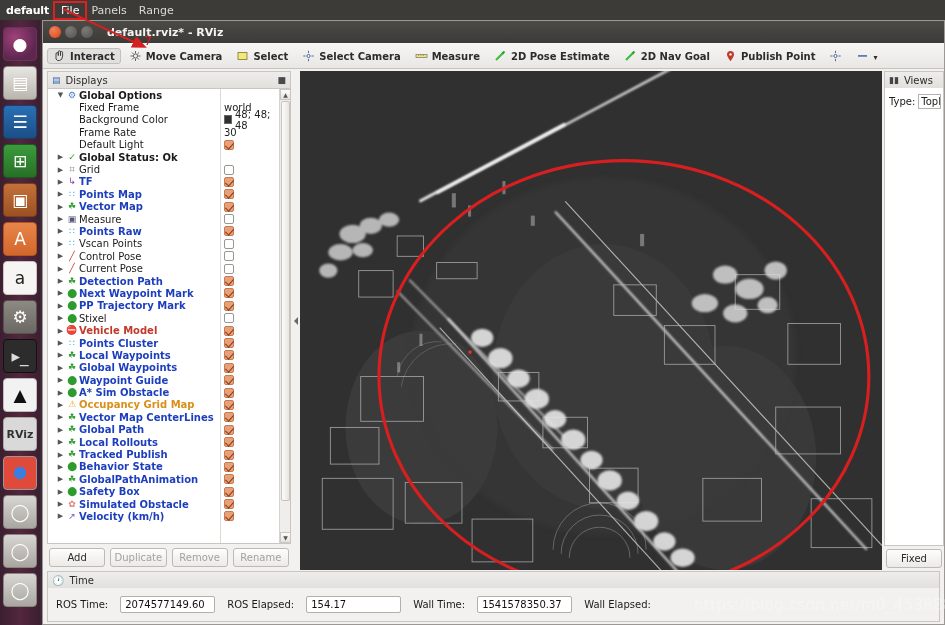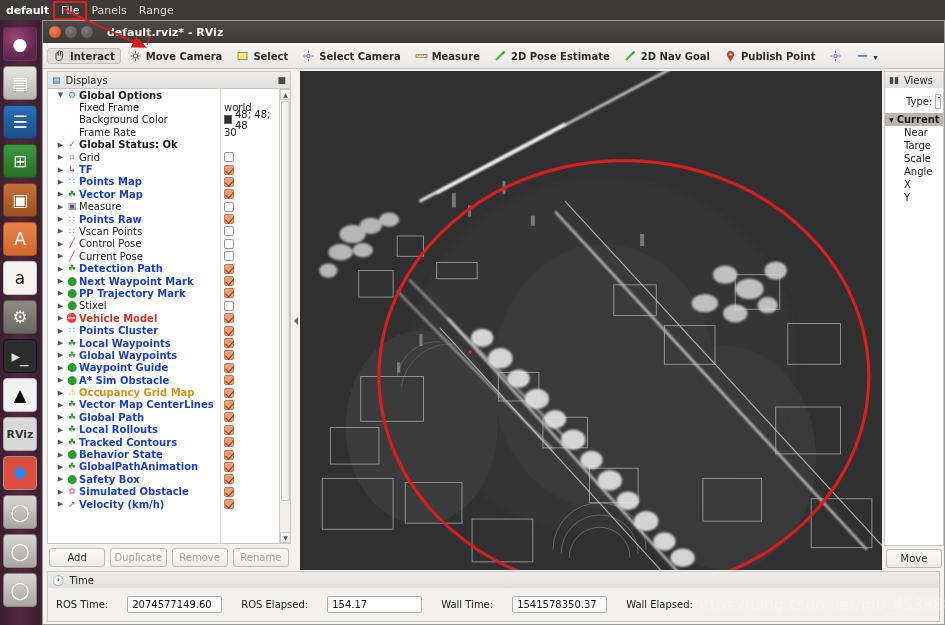--- a/index.html
+++ b/index.html
@@ -168,33 +168,33 @@
     width:0;height:0;border-style:solid;border-width:4px 4px 4px 0;border-color:transparent #6b6863 transparent transparent;
   }
   #viewport {
     flex:1 1 auto; background:#303030; position:relative; overflow:hidden;
   }
   #viewport svg { position:absolute; left:0; top:0; width:100%; height:100%; }
 
   
   #views-dock { width: 62px; flex:0 0 62px; display:flex; flex-direction:column; padding: 2px 0 0 2px; }
   #views-body { flex:1 1 auto; background:#fff; border:1px solid #c9c5c0; border-top:none; overflow:hidden; padding-top:3px;}
-  .views-typerow { display:flex; align-items:center; gap:3px; font-size:10px; padding: 3px 2px 4px 21px; color:#222;}
+  .views-typerow { display:flex; align-items:center; gap:3px; font-size:10px; padding: 3px 2px 4px 4px; color:#222;}
   .views-select {
     border:1px solid #b5b1ac; background:#fff; font-size:10px; padding:1px 2px; flex:1; white-space:nowrap; overflow:hidden;
   }
   .views-tree-row { font-size:10px; color:#222; padding-left:4px; height:13px; display:flex; align-items:center; gap:3px;}
   .views-tree-row.sel { background:#b9b5af; font-weight:bold; color:#1a1a1a;}
   .views-tree-row.child { padding-left:19px; }
   #views-save { height:24px; flex:0 0 24px; display:flex; align-items:center; padding:3px 2px;}
 
   
   #time-dock { flex:0 0 54px; padding: 1px 4px 2px 4px; display:flex; flex-direction:column;}
   #time-body { flex:1 1 auto; background:#f2f1f0; border:1px solid #c9c5c0; border-top:none;
-     display:flex; align-items:center; gap:19px; padding: 0 8px; }
+     display:flex; align-items:center; gap:12px; padding: 0 8px; }
   .tfield-label { font-size:10px; color:#1a1a1a; white-space:nowrap; }
   .tfield {
     background:#fff; border:1px solid #b3afaa; height:17px; font-size:10px; color:#111;
     display:flex; align-items:center; padding: 0 4px; border-radius:2px;
   }
 
   
   #annot-arrow { position:absolute; left:0; top:0; width:945px; height:625px; pointer-events:none; }
   #watermark {
     position:absolute; left:694px; top:596px; font-size:15px; color:rgba(255,255,255,0.33);
@@ -373,20 +373,26 @@
                   <span class="swatch" style="background: rgb(48, 48, 48);"></span>
                   <span>48; 48; 48</span>
                 </span>
               </div>
               <div class="tree-row indent" style="position: relative;">
                 <span class="label lbl-black">Frame Rate</span>
                 <span class="valuecol">
                   <span>30</span>
                 </span>
               </div>
+              <div class="tree-row indent" style="position: relative;">
+                <span class="label lbl-black">Default Light</span>
+                <span class="valuecol">
+                  <span class="cb on"></span>
+                </span>
+              </div>
               <div class="tree-row" style="position: relative;">
                 <span class="arrow">▶</span>
                 <span class="ico" style="color: rgb(46, 155, 46);">✓</span>
                 <span class="label lbl-black lbl-bold">Global Status: Ok</span>
               </div>
               <div class="tree-row" style="position: relative;">
                 <span class="arrow">▶</span>
                 <span class="ico" style="color: rgb(85, 85, 85);">⌗</span>
                 <span class="label lbl-black">Grid</span>
                 <span class="valuecol">
@@ -565,21 +571,21 @@
                 <span class="arrow">▶</span>
                 <span class="ico" style="color: rgb(46, 155, 46);">☘</span>
                 <span class="label lbl-blue">Local Rollouts</span>
                 <span class="valuecol">
                   <span class="cb on"></span>
                 </span>
               </div>
               <div class="tree-row" style="position: relative;">
                 <span class="arrow">▶</span>
                 <span class="ico" style="color: rgb(46, 155, 46);">☘</span>
-                <span class="label lbl-blue">Tracked Contours</span>
+                <span class="label lbl-blue">Tracked Publish</span>
                 <span class="valuecol">
                   <span class="cb on"></span>
                 </span>
               </div>
               <div class="tree-row" style="position: relative;">
                 <span class="arrow">▶</span>
                 <span class="ico" style="color: rgb(46, 155, 46);">⬤</span>
                 <span class="label lbl-blue">Behavior State</span>
                 <span class="valuecol">
                   <span class="cb on"></span>
@@ -768,47 +774,23 @@
       <div id="views-dock">
         <div class="dock-title">
           <span style="font-size:9px;color:#444;">▮▮</span>
           <span>Views</span>
         </div>
         <div id="views-body">
           <div class="views-typerow">
             <span>Type:</span>
             <span class="views-select">TopD</span>
           </div>
-          <div id="views-tree">
-              <div class="views-tree-row sel">
-                <span style="font-size: 6px;">▼</span>
-                <span>Current</span>
-              </div>
-              <div class="views-tree-row child">
-                <span>Near</span>
-              </div>
-              <div class="views-tree-row child">
-                <span>Targe</span>
-              </div>
-              <div class="views-tree-row child">
-                <span>Scale</span>
-              </div>
-              <div class="views-tree-row child">
-                <span>Angle</span>
-              </div>
-              <div class="views-tree-row child">
-                <span>X</span>
-              </div>
-              <div class="views-tree-row child">
-                <span>Y</span>
-              </div>
-            </div>
         </div>
         <div id="views-save">
-          <span class="btn">Move</span>
+          <span class="btn">Fixed</span>
         </div>
       </div>
 
     </div>
 
     <div id="time-dock">
       <div class="dock-title">
         <span style="font-size:10px;">🕐</span>
         <span>Time</span>
       </div>

